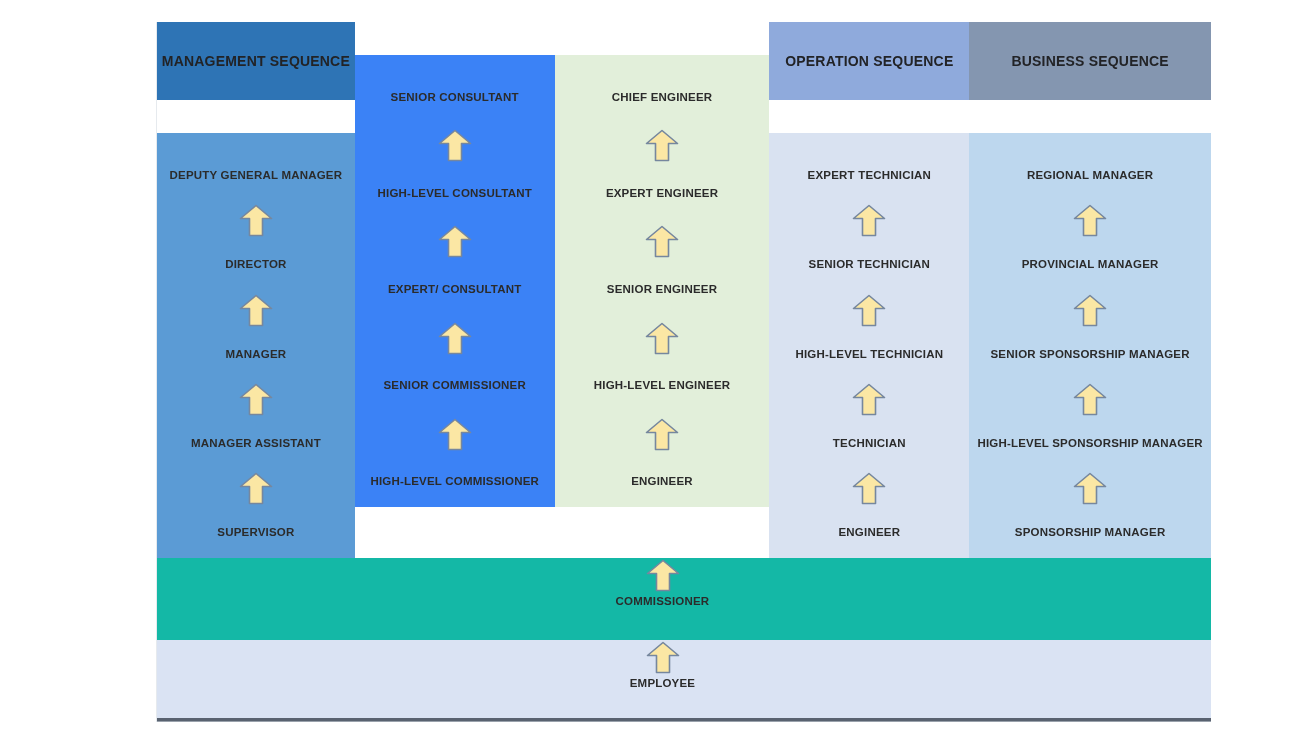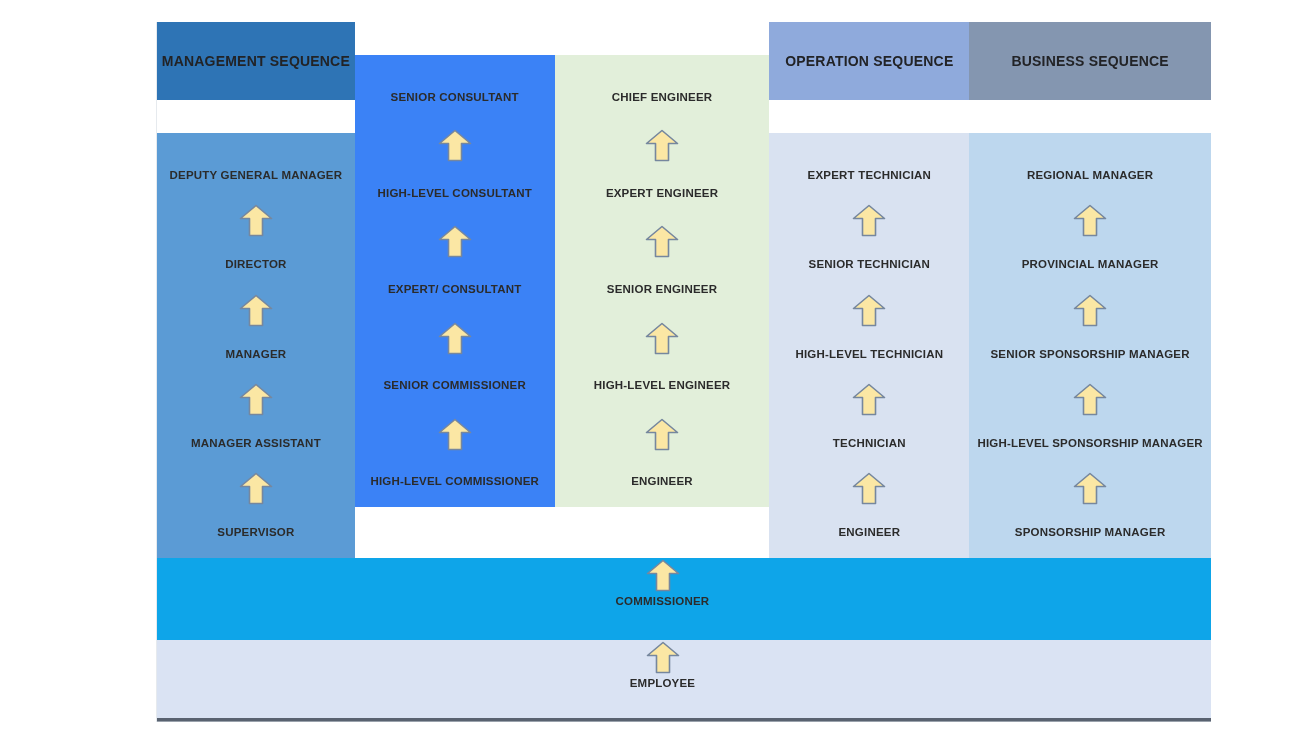--- a/index.html
+++ b/index.html
@@ -204,21 +204,21 @@
               <svg width="34" height="33" viewBox="0 0 34 33">
                 <path class="arrow-path" d="M17 1.5 L32.5 14.5 L23.5 14.5 L23.5 31.5 L10.5 31.5 L10.5 14.5 L1.5 14.5 Z"></path>
               </svg>
             </div>
           <div class="level">SPONSORSHIP MANAGER</div>
         </div>
       </div>
 
     </div>
 
-    <div class="band band-commissioner" style="background-color: #0ea5e9;">
+    <div class="band band-commissioner" style="background-color: #14b8a6;">
       <div class="band-stack">
         <div class="arrow">
             <svg width="34" height="33" viewBox="0 0 34 33">
               <path class="arrow-path" d="M17 1.5 L32.5 14.5 L23.5 14.5 L23.5 31.5 L10.5 31.5 L10.5 14.5 L1.5 14.5 Z"></path>
             </svg>
           </div>
         <div class="level">COMMISSIONER</div>
       </div>
     </div>
 

